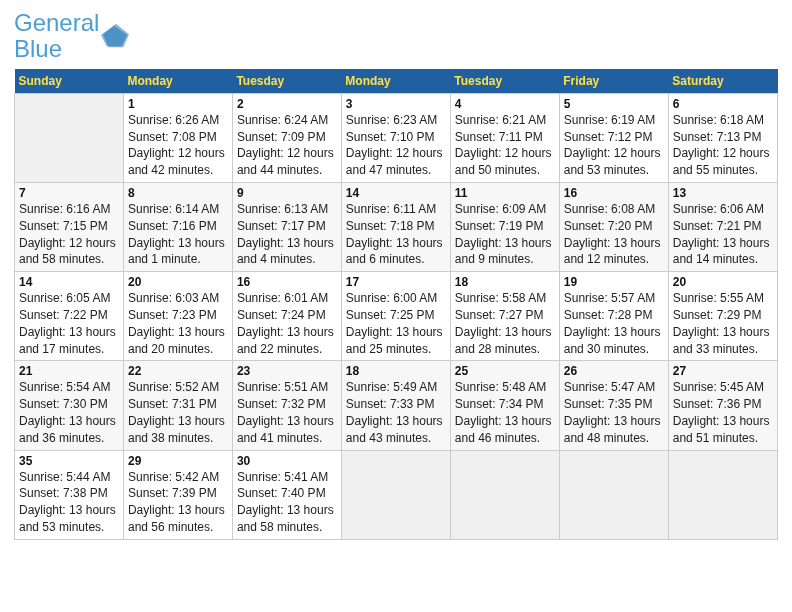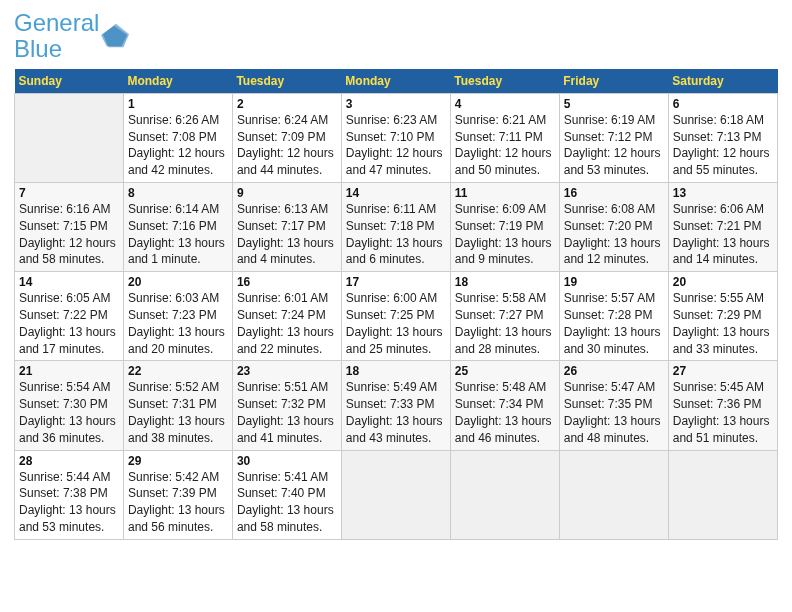--- a/index.html
+++ b/index.html
@@ -243,21 +243,21 @@
             <span class="day-num">26</span>
             <div class="day-info">Sunrise: 5:47 AM<br>Sunset: 7:35 PM<br>Daylight: 13 hours and 48 minutes.</div>
           </td>
           <td>
             <span class="day-num">27</span>
             <div class="day-info">Sunrise: 5:45 AM<br>Sunset: 7:36 PM<br>Daylight: 13 hours and 51 minutes.</div>
           </td>
         </tr>
         <tr>
           <td>
-            <span class="day-num">28</span>
+            <span class="day-num">35</span>
             <div class="day-info">Sunrise: 5:44 AM<br>Sunset: 7:38 PM<br>Daylight: 13 hours and 53 minutes.</div>
           </td>
           <td>
             <span class="day-num">29</span>
             <div class="day-info">Sunrise: 5:42 AM<br>Sunset: 7:39 PM<br>Daylight: 13 hours and 56 minutes.</div>
           </td>
           <td>
             <span class="day-num">30</span>
             <div class="day-info">Sunrise: 5:41 AM<br>Sunset: 7:40 PM<br>Daylight: 13 hours and 58 minutes.</div>
           </td>

